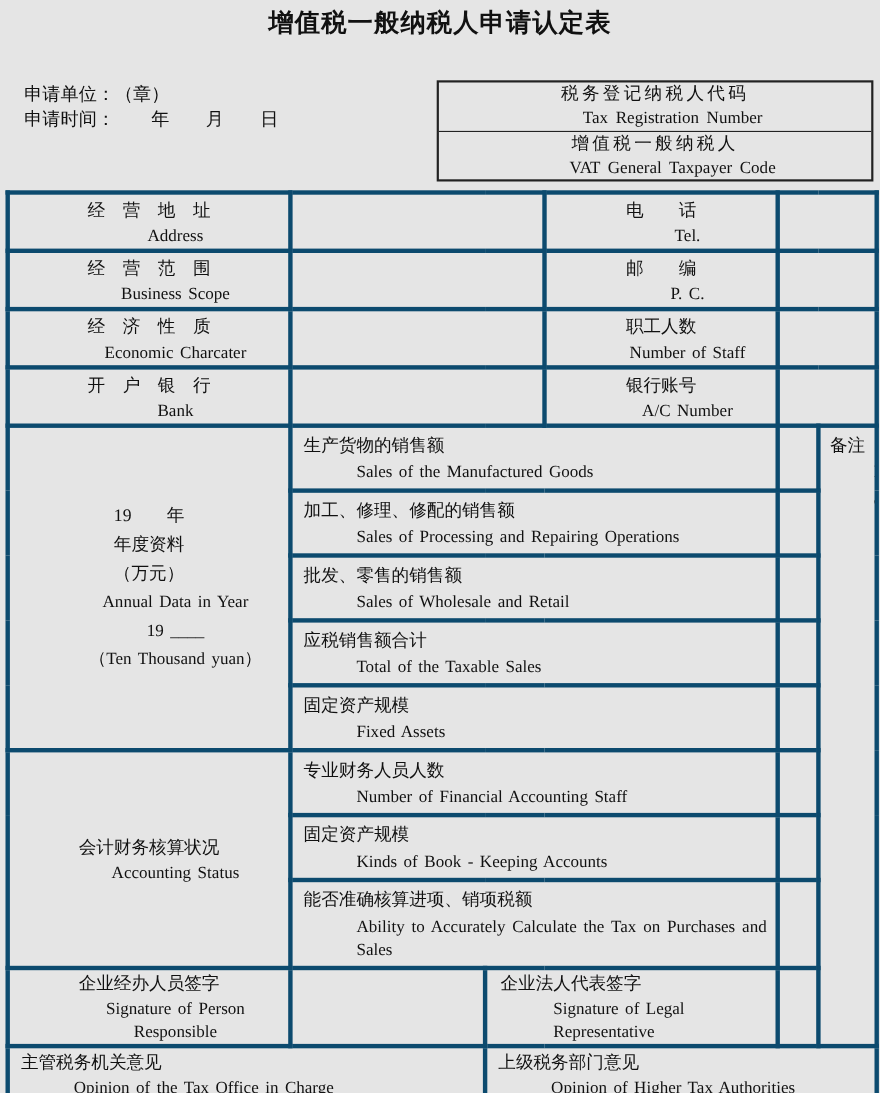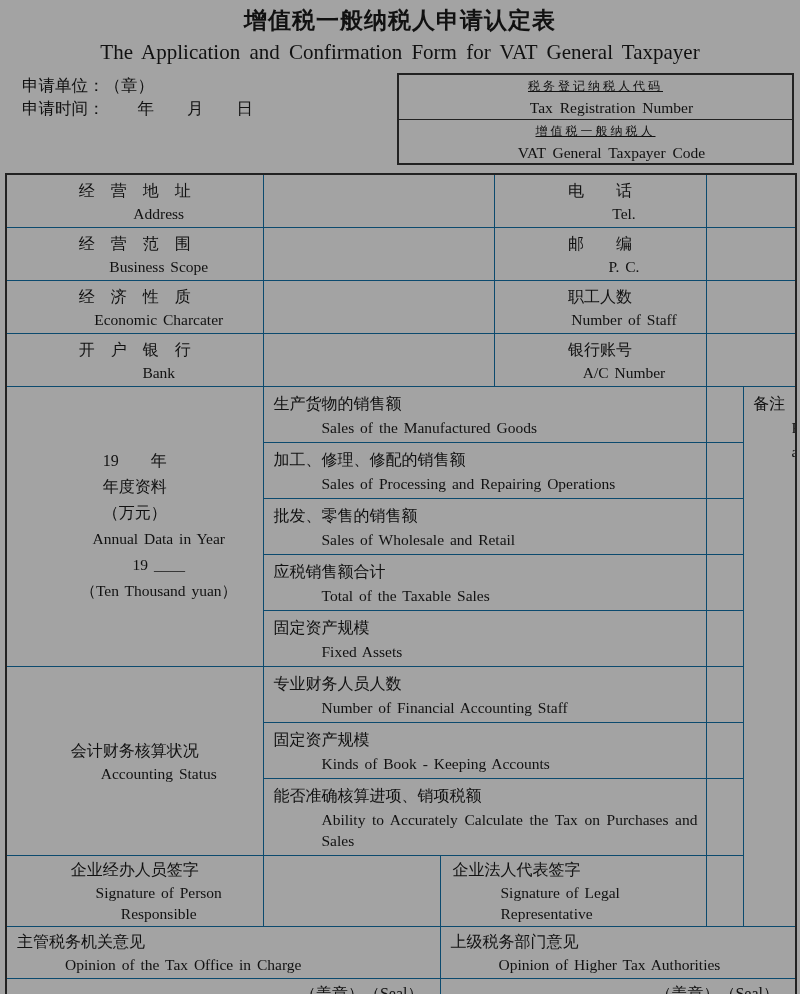--- a/index.html
+++ b/index.html
@@ -1,38 +1,38 @@
 <!DOCTYPE html>
 <html><head>
 <meta charset="utf-8">
 <style>
   * { margin:0; padding:0; box-sizing:border-box; }
   body { background:#ffffff; font-family:"Liberation Serif","DejaVu Serif",serif; color:#111; }
-  .page { position:relative; width:800px; height:994px; background:#a3a3a3; overflow:hidden; }
+  .page { position:relative; width:800px; height:994px; background:#e5e5e5; overflow:hidden; }
 
   .title-cn { position:absolute; top:5px; left:0; width:100%; text-align:center;
               font-size:23px; font-weight:bold; letter-spacing:1px; }
   .title-en { position:absolute; top:40px; left:0; width:100%; text-align:center;
               font-size:21px; word-spacing:4px; }
 
   .applicant { position:absolute; left:22px; top:74px; }
   .applicant div { line-height:23px; }
   .app-cn { font-size:16.5px; }
   .app-en { font-size:16.5px; word-spacing:3px; }
 
   .code-box { position:absolute; left:397px; top:73px; width:397px; height:92px;
               border:2px solid #222; display:flex; flex-direction:column; }
   .code-row { flex:1; display:flex; flex-direction:column; justify-content:center; text-align:center; }
   .code-row.first { border-bottom:1.5px solid #222; }
-  .code-cn { font-size:12px; line-height:22px; letter-spacing:3px;text-decoration:underline; }
+  .code-cn { font-size:16px; line-height:22px; letter-spacing:3px; }
   .code-en { font-size:15.5px; line-height:21px; word-spacing:3px;padding-left:32px; }
 
   .main-table { position:absolute; left:5px; top:173px; }
   table { border-collapse:collapse; table-layout:fixed; width:790px; border:2px solid #222; }
-  td { border:1px solid #0c4a6e; padding:0; vertical-align:middle; overflow:hidden; }
+  td { border:4px solid #0c4a6e; padding:0; vertical-align:middle; overflow:hidden; }
 
   .cn  { font-size:16px;  line-height:25px; }
   .en  { font-size:15.5px; line-height:21px; word-spacing:2px;padding-left:48px; }
   .lbl { text-align:center; }
   .desc { text-align:left; padding:4px 8px 4px 10px; }
   .desc .cn { line-height:26px; }
   .justify { text-align:justify; }
   .annual-cell { text-align:center;margin-top:15px; }
   .annual-cell div { line-height:26px; }
   .remarks-cell { vertical-align:top; text-align:center; padding-top:5px; }
@@ -43,21 +43,20 @@
 
   .h53 { height:53px; } .h51 { height:51px; } .h70 { height:70px; }
   .h71 { height:71px; } .h52 { height:52px; } .h34 { height:34px; }
 </style>
 </head>
 <body>
 
 <div class="page">
 
   <div class="title-cn">增值税一般纳税人申请认定表</div>
-  <div class="title-en">The Application and Confirmation Form for VAT General Taxpayer</div>
 
   <div class="applicant">
     <div class="app-cn">申请单位：（章）</div>
     <div class="app-cn">申请时间：　　年　　月　　日</div>
   </div>
 
   <div class="code-box">
     <div class="code-row first">
       <div class="code-cn">税务登记纳税人代码</div>
       <div class="code-en">Tax Registration Number</div>

